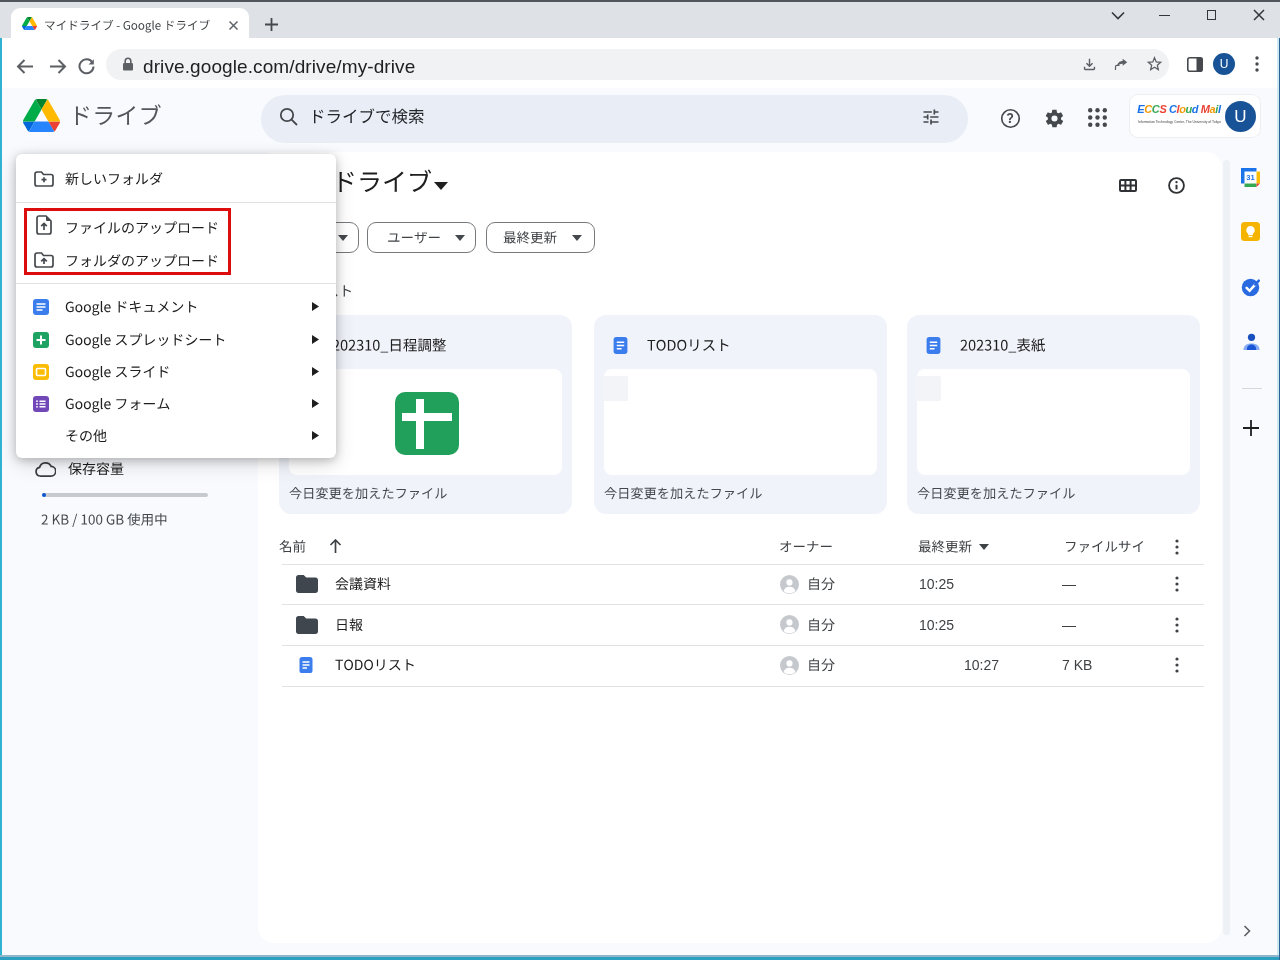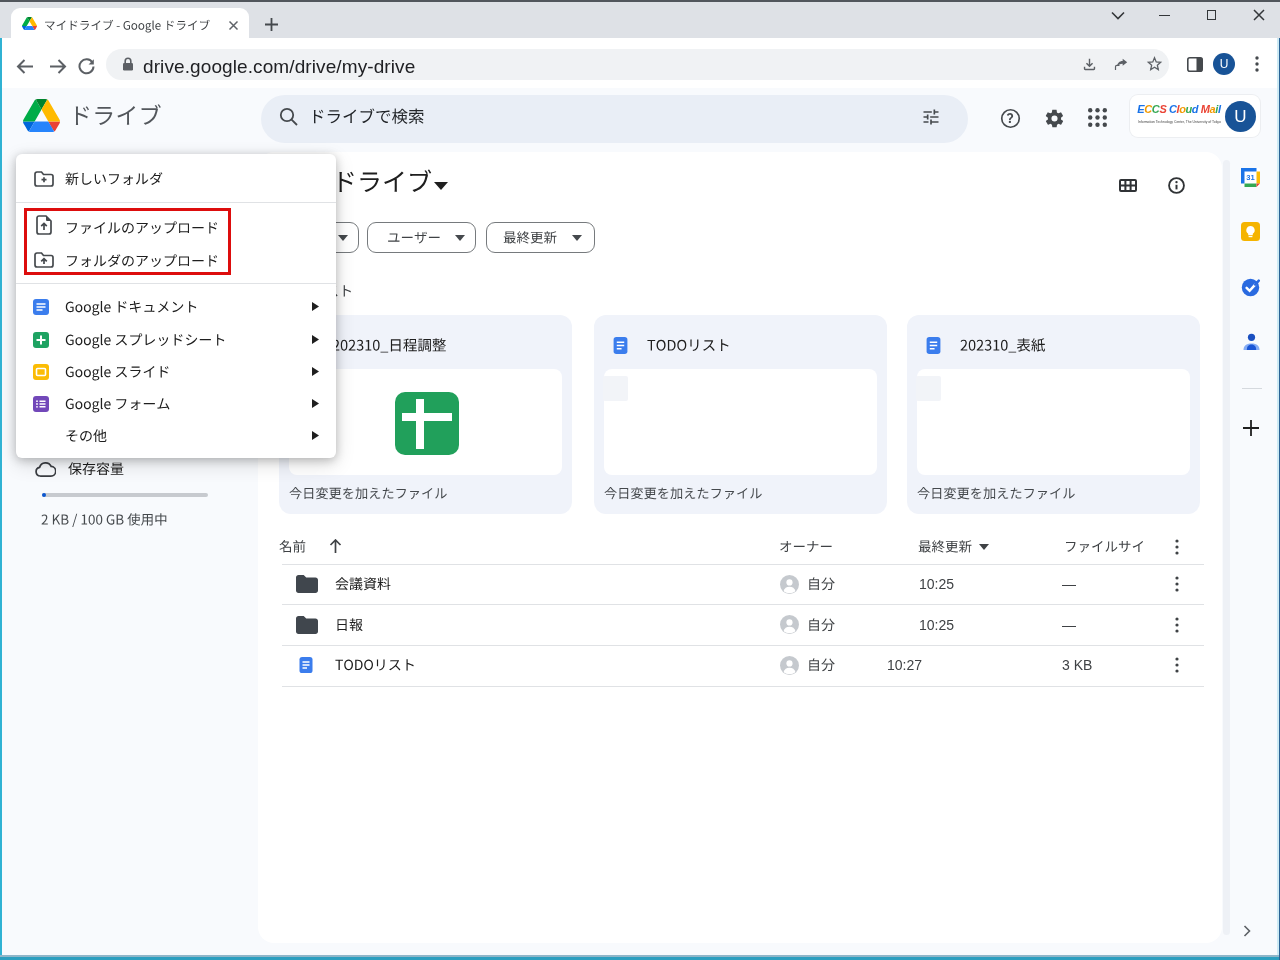--- a/index.html
+++ b/index.html
@@ -296,22 +296,22 @@
 
 <svg class="abs" style="left:780px;top:655.5px" width="19" height="19" viewBox="0 0 19 19">
     <circle cx="9.5" cy="9.5" r="9.5" fill="#c5c9ce"></circle>
     <circle cx="9.5" cy="7.4" r="3.1" fill="#fff"></circle>
     <path fill="#fff" d="M3.5 16.2a6.3 6.3 0 0 1 12 0 9.5 9.5 0 0 1-12 0z"></path>
   </svg>
 <svg style="position:absolute;left:807px;top:656.4px" width="31" height="19" viewBox="0 -14.00 31 19">
     <path fill="#3f4245" d="M3 -6.7H11.1V-5.8H3ZM3 -3.7H11.1V-2.7H3ZM3 -0.6H11.1V0.4H3ZM2.3 -9.8H11.9V1.1H10.8V-8.8H3.3V1.1H2.3ZM6.4 -11.8 7.6 -11.6Q7.4 -11 7.1 -10.4Q6.8 -9.7 6.6 -9.3L5.7 -9.5Q5.8 -9.8 5.9 -10.2Q6.1 -10.6 6.2 -11Q6.3 -11.4 6.4 -11.8Z M16.6 -6.5H24.6V-5.4H16.6ZM24.3 -6.5H25.4Q25.4 -6.5 25.4 -6.4Q25.4 -6.3 25.4 -6.2Q25.4 -6 25.4 -6Q25.3 -4.3 25.2 -3.2Q25.1 -2 25 -1.3Q24.9 -0.5 24.8 -0.1Q24.7 0.3 24.5 0.5Q24.2 0.8 24 0.9Q23.7 1 23.4 1Q23 1.1 22.4 1.1Q21.8 1.1 21.2 1Q21.1 0.8 21 0.5Q21 0.2 20.8 -0Q21.5 0 22.1 0Q22.7 0.1 22.9 0.1Q23.1 0.1 23.3 0Q23.4 -0 23.5 -0.1Q23.7 -0.3 23.8 -1Q24 -1.6 24.1 -2.9Q24.2 -4.2 24.3 -6.3ZM18.5 -11.5 19.7 -11.2Q19.1 -10 18.4 -8.9Q17.8 -7.8 16.9 -6.9Q16.1 -6 15.2 -5.4Q15.1 -5.5 15 -5.6Q14.8 -5.8 14.6 -5.9Q14.4 -6.1 14.3 -6.2Q15.2 -6.8 16 -7.6Q16.8 -8.4 17.5 -9.4Q18.1 -10.4 18.5 -11.5ZM23.4 -11.5Q23.8 -10.8 24.2 -10.1Q24.7 -9.3 25.3 -8.7Q25.9 -8 26.5 -7.4Q27.1 -6.8 27.7 -6.4Q27.5 -6.3 27.4 -6.1Q27.2 -6 27 -5.8Q26.9 -5.6 26.8 -5.5Q26.2 -6 25.6 -6.6Q25 -7.2 24.4 -8Q23.8 -8.7 23.3 -9.5Q22.8 -10.3 22.4 -11.1ZM19.6 -6.2H20.7Q20.6 -5 20.3 -3.9Q20.1 -2.8 19.6 -1.9Q19.1 -0.9 18.1 -0.1Q17.2 0.7 15.8 1.2Q15.7 1.1 15.6 0.9Q15.5 0.7 15.3 0.5Q15.2 0.4 15.1 0.3Q16.4 -0.2 17.3 -0.9Q18.1 -1.6 18.6 -2.4Q19.1 -3.3 19.3 -4.2Q19.5 -5.2 19.6 -6.2Z"></path>
   </svg>
 
-<div class="abs" style="left:887px;top:657px;font-size:14px;color:#3f4245">10:27</div>
-<div class="abs" style="left:1062px;top:657px;font-size:14px;color:#3f4245">3 KB</div>
+<div class="abs" style="left:964px;top:657px;font-size:14px;color:#3f4245">10:27</div>
+<div class="abs" style="left:1062px;top:657px;font-size:14px;color:#3f4245">7 KB</div>
 <svg class="abs" style="left:1175px;top:657px" width="4" height="16" viewBox="0 0 4 16">
     <circle cx="2" cy="2" r="1.6" fill="#3f4245"></circle>
     <circle cx="2" cy="8" r="1.6" fill="#3f4245"></circle>
     <circle cx="2" cy="14" r="1.6" fill="#3f4245"></circle>
   </svg>
 <svg class="abs" style="left:1241px;top:168px" width="19" height="19" viewBox="0 0 19 19">
     <rect width="19" height="19" rx="1.5" fill="#fff"></rect>
     <path fill="#1a73e8" d="M0 0h15.5v3.5H0z"></path>
     <path fill="#1a73e8" d="M0 0h3.5v15.5H0z"></path>
     <path fill="#fbbc04" d="M15.5 3.5H19v12h-3.5z"></path>

